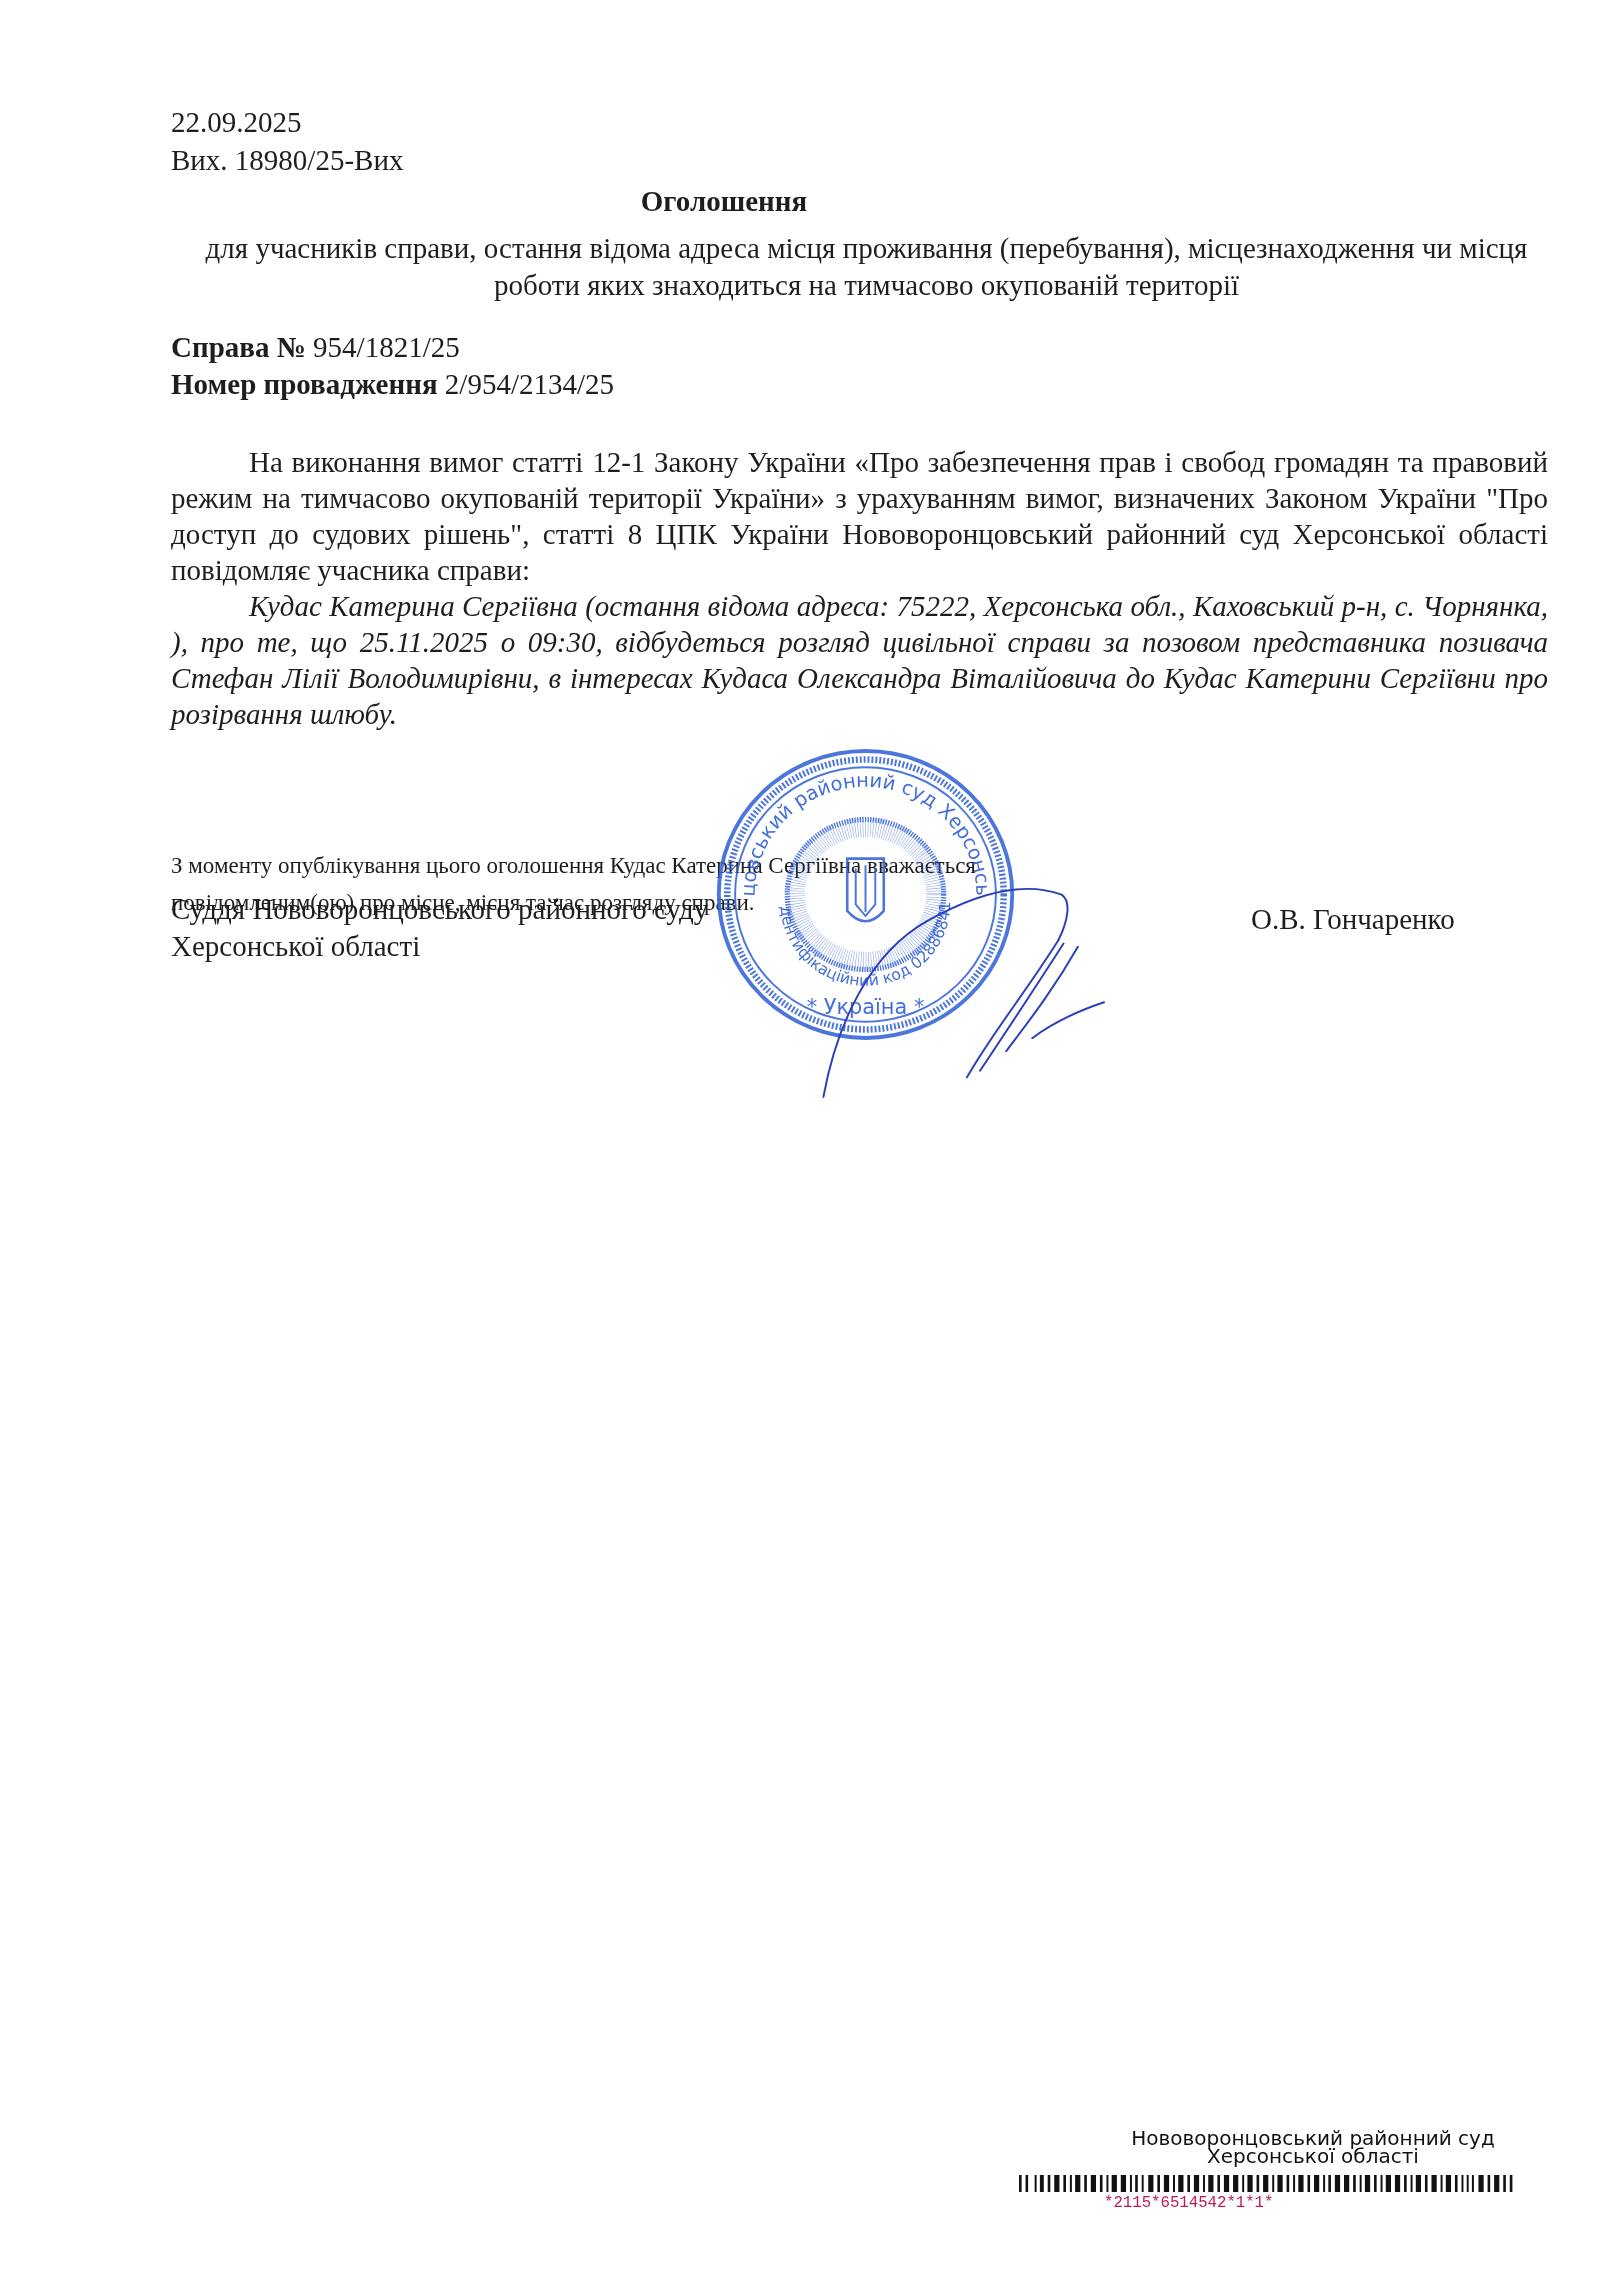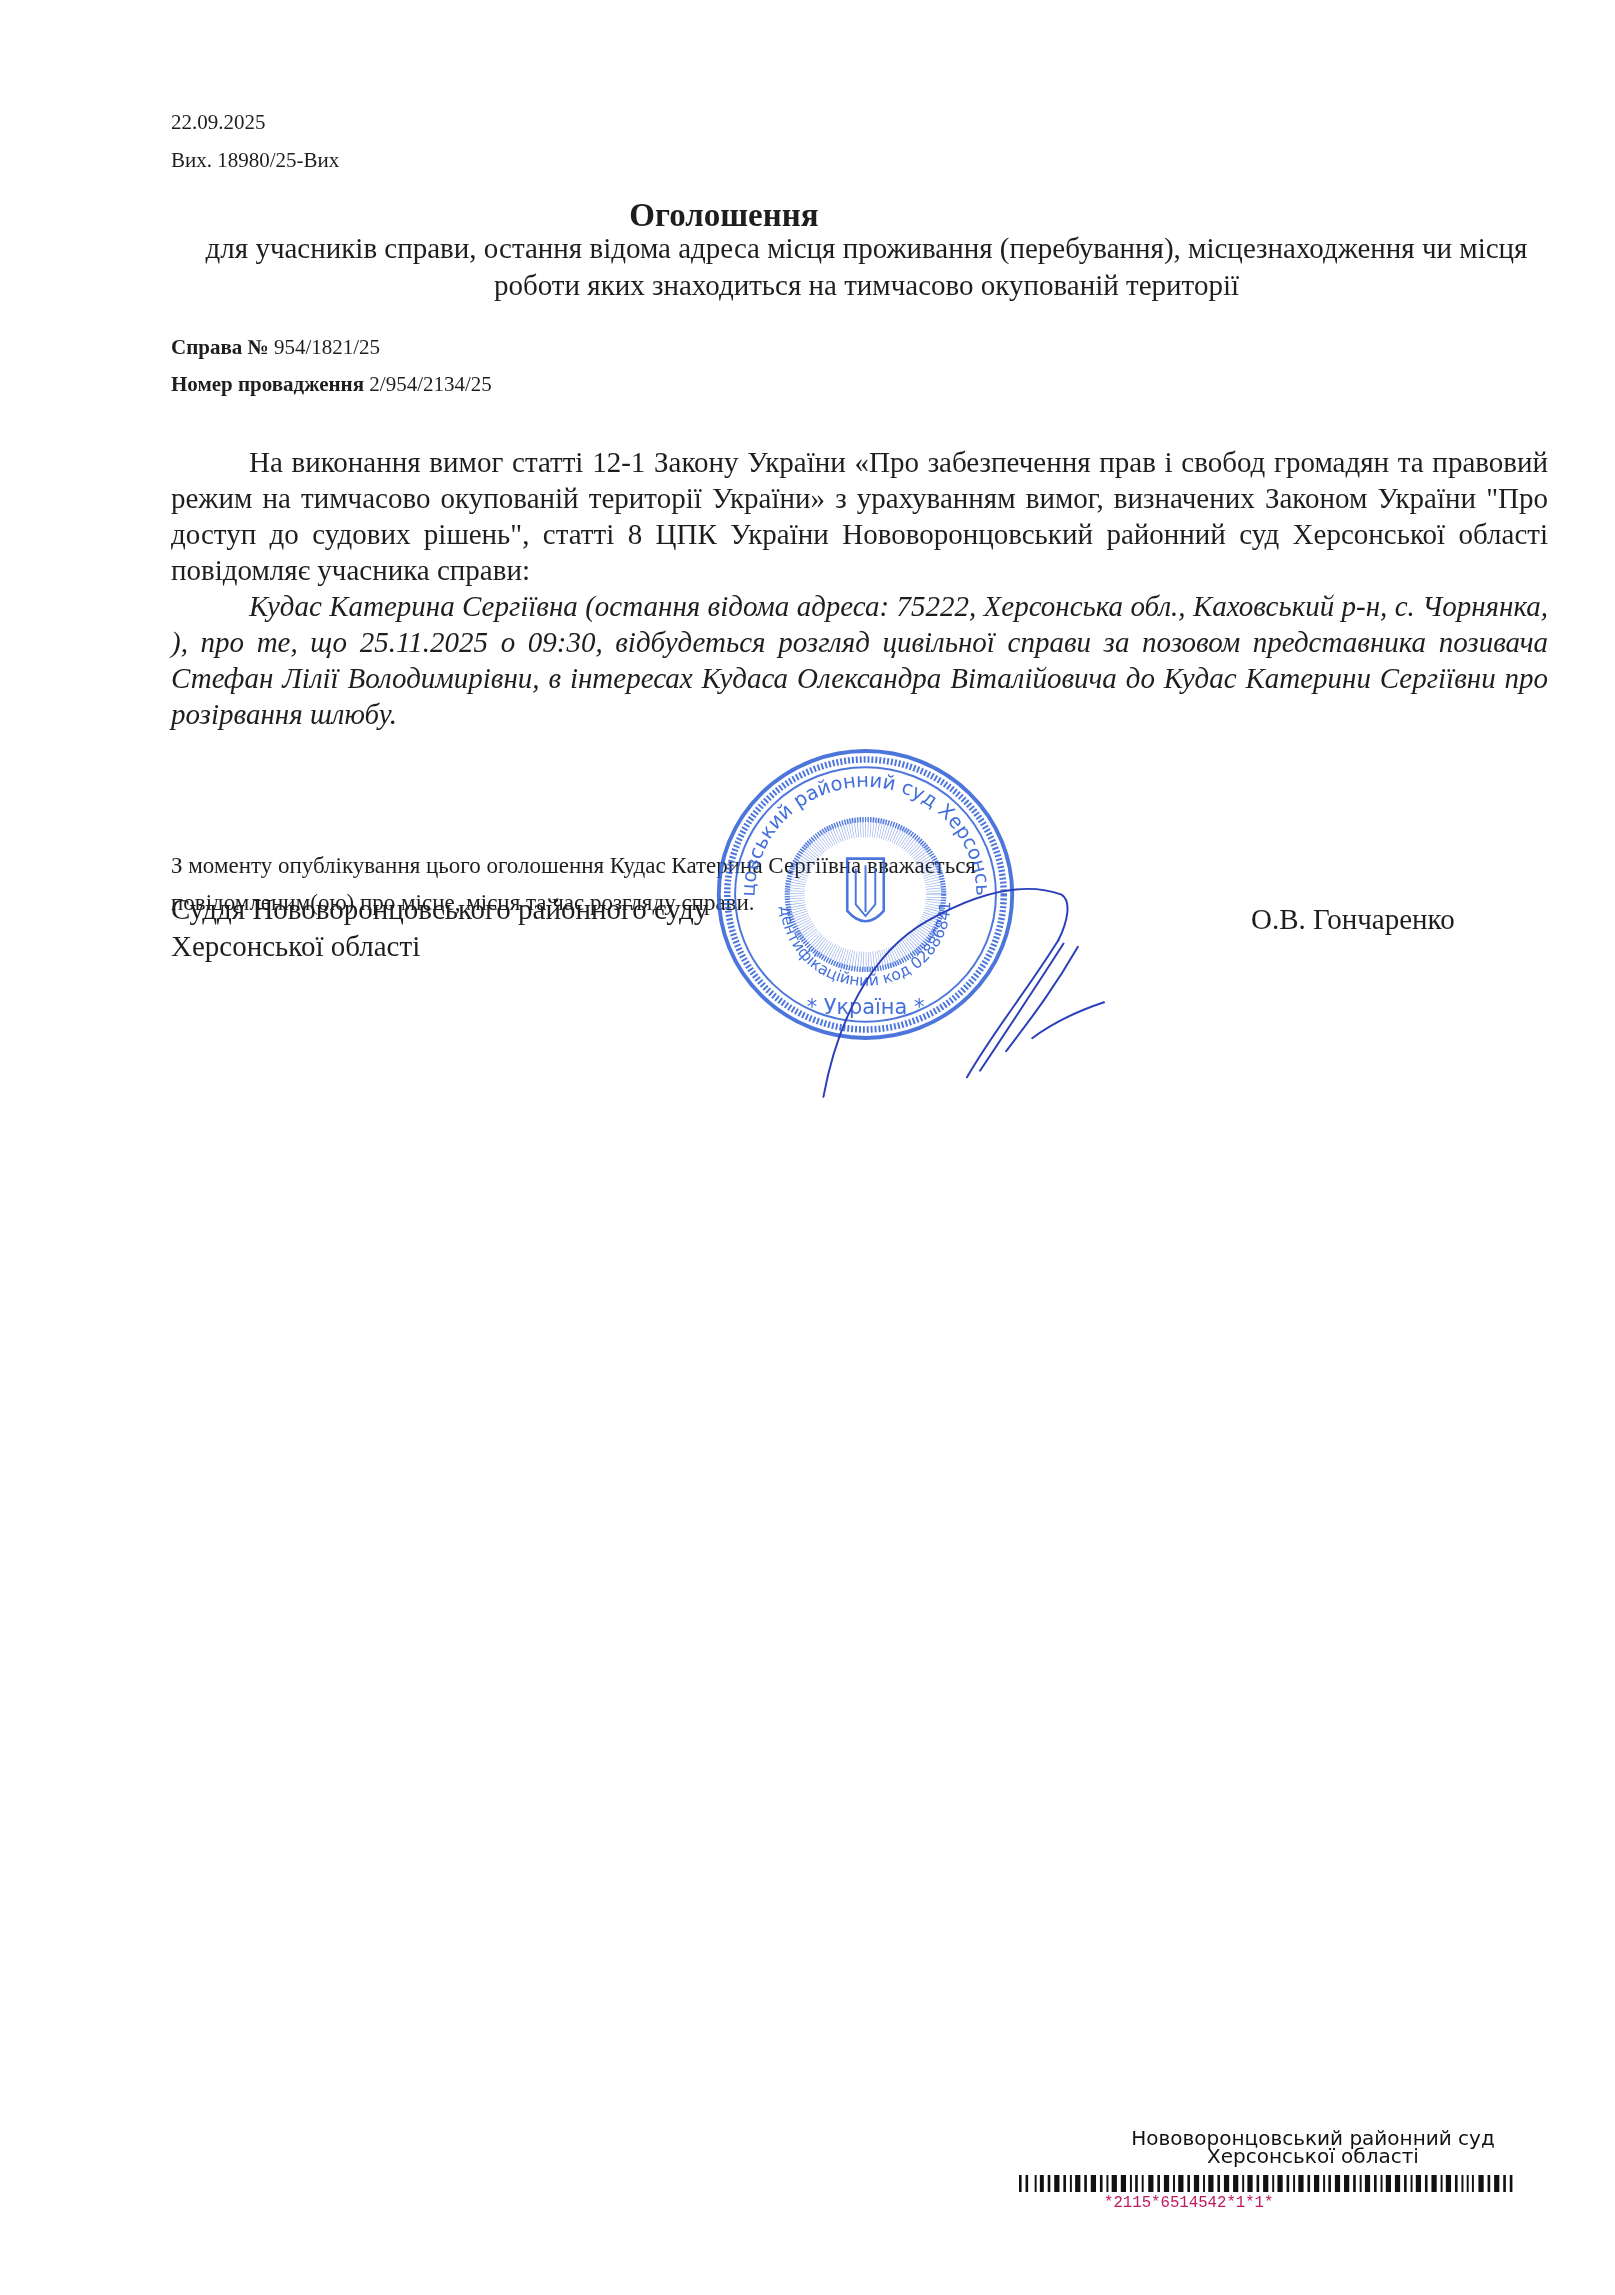--- a/index.html
+++ b/index.html
@@ -1,21 +1,21 @@
 <!DOCTYPE html>
 <html style="font-size:10.4px"><head>
   <meta charset="utf-8">
   <style>
     html, body { margin: 0; padding: 0; background: #ffffff; }
     body { width: 1616px; height: 2295px; position: relative; overflow: hidden; font-family: "Liberation Serif", "DejaVu Serif", serif; color: #1e1e1e; }
     .abs { position: absolute; }
-    .txt { font-size: 21px; line-height: 36px; white-space: nowrap; }
+    .txt { font-size: 29px; line-height: 36px; white-space: nowrap; }
     .date { left: 171px; top: 104px; }
     .outnum { left: 171px; top: 142px; }
-    .title { left: 0; width: 1448px; top: 197px; text-align: center; font-weight: bold; font-size: 33px; }
+    .title { left: 0; width: 1448px; top: 185px; text-align: center; font-weight: bold; font-size: 29px; }
     .subtitle { left: 171px; width: 1391px; top: 230px; text-align: center; font-size: 29px; line-height: 37px; white-space: normal; }
     .case { left: 171px; top: 329px; }
     .proc { left: 171px; top: 366px; }
     b { font-weight: bold; }
     .body-par { left: 171px; width: 1377px; font-size: 29px; line-height: 36px; text-align: justify; }
     .p1 { top: 444px; }
     .p2 { top: 588px; font-style: italic; }
     .indent { text-indent: 78px; }
     .notice { left: 171px; top: 808px; width: 1176px; font-size: 23px; line-height: 37px; margin-top: 39px; }
     .judge { left: 171px; top: 891px; font-size: 29px; line-height: 37px; }

